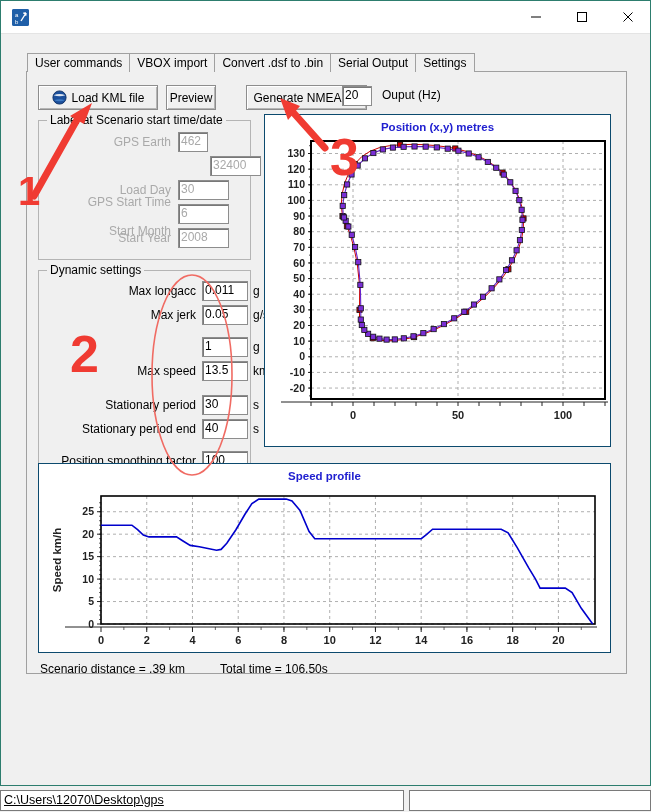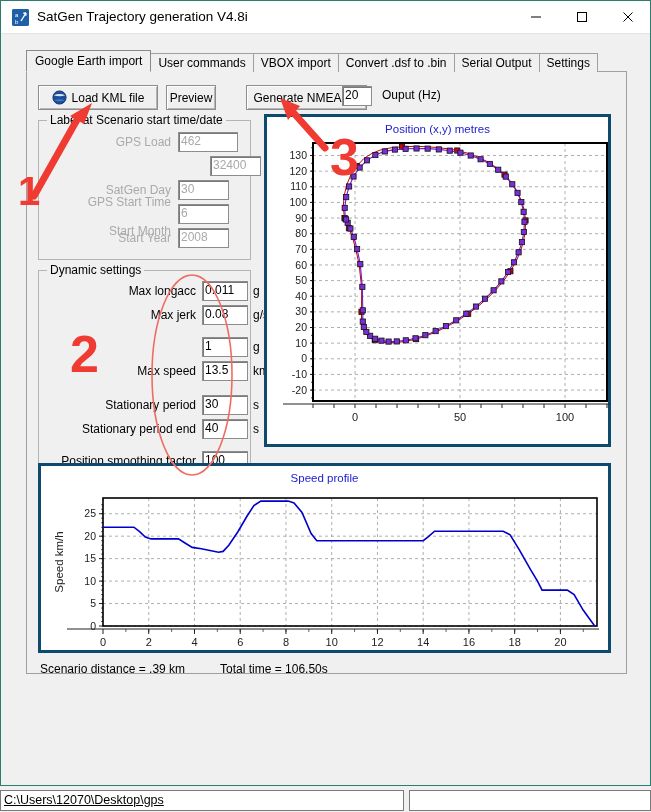--- a/index.html
+++ b/index.html
@@ -140,22 +140,23 @@
     box-sizing:border-box;height:20px;
     font-size:12px;padding:0 2px;line-height:17px;
     overflow:hidden;white-space:nowrap;
   }
   .fbox.disabled{color:#a9a9a9;background:#ffffff;}
 
   
   .chartpanel{
     position:absolute;
     background:#ffffff;
-    border:3px solid #0c4a6e;
-    box-sizing:border-box;
+    border:1px solid #0c4a6e;
+    box-sizing:border-box;
+    font-weight:bold;
   }
   #panel-pos{left:237px;top:42px;width:347px;height:333px;}
   #panel-speed{left:11px;top:391px;width:573px;height:190px;}
   .charttitle{
     position:absolute;width:100%;text-align:center;
     font-size:11.5px;color:#2020d0;top:6px;left:0;
   }
   .chartsvg{position:absolute;left:0;top:0;}
 
   #status-line{
@@ -191,42 +192,40 @@
 
   <div id="titlebar">
     <span id="app-icon">
       <svg width="17" height="17" viewBox="0 0 17 17">
         <rect x="0" y="0" width="17" height="17" rx="2" fill="#1f5fa8"></rect>
         <text x="3" y="7.5" font-size="6" fill="#ffffff" font-family="Liberation Sans, sans-serif">a</text>
         <text x="3" y="14.5" font-size="6" fill="#ffffff" font-family="Liberation Sans, sans-serif">b</text>
         <path d="M9 12 L14 4 M14 4 L11.3 4.3 M14 4 L13.7 6.8" stroke="#ffffff" stroke-width="1.4" fill="none"></path>
       </svg>
     </span>
-    <span id="title-text">SatGen Trajectory generation V4.8i</span>
 
     <div class="wbtn" id="btn-min">
       <svg width="12" height="12" viewBox="0 0 12 12">
         <line x1="1" y1="6" x2="11" y2="6" stroke="#000" stroke-width="1"></line>
       </svg>
     </div>
     <div class="wbtn" id="btn-max">
       <svg width="12" height="12" viewBox="0 0 12 12">
         <rect x="1.5" y="1.5" width="9" height="9" fill="none" stroke="#000" stroke-width="1"></rect>
       </svg>
     </div>
     <div class="wbtn" id="btn-close">
       <svg width="12" height="12" viewBox="0 0 12 12">
         <line x1="1.5" y1="1.5" x2="10.5" y2="10.5" stroke="#000" stroke-width="1"></line>
         <line x1="10.5" y1="1.5" x2="1.5" y2="10.5" stroke="#000" stroke-width="1"></line>
       </svg>
     </div>
   </div>
 
   <div id="tabstrip">
-    <div class="tab active">Google Earth import</div>
     <div class="tab">User commands</div>
     <div class="tab">VBOX import</div>
     <div class="tab">Convert .dsf to .bin</div>
     <div class="tab">Serial Output</div>
     <div class="tab">Settings</div>
   </div>
 
   <div id="tabpanel">
 
     <div class="btn" id="btn-loadkml">
@@ -248,45 +247,45 @@
     <div class="btn" id="btn-gennmea">
       <span>Generate NMEA file</span>
     </div>
 
     <div class="txtbox" id="out-hz">20</div>
     <div id="out-hz-label">Ouput (Hz)</div>
 
     <div class="group" id="grp-scenario">
       <div class="glabel">Label at Scenario start time/date</div>
 
-      <div class="flabel disabled" style="left:2px;top:14px;width:130px;">GPS Load</div>
-      <div class="fbox disabled" style="left:139px;top:11px;width:60px;">462</div>
+      <div class="flabel disabled" style="left:2px;top:14px;width:130px;">GPS Earth</div>
+      <div class="fbox disabled" style="left:139px;top:11px;width:30px;">462</div>
 
       <div class="flabel disabled" style="left:2px;top:38px;width:130px;margin-top:36px;">GPS Start Time</div>
       <div class="fbox disabled" style="left:139px;top:35px;width:51px;margin-left:32px;">32400</div>
 
-      <div class="flabel disabled" style="left:2px;top:62px;width:130px;">SatGen Day</div>
+      <div class="flabel disabled" style="left:2px;top:62px;width:130px;">Load Day</div>
       <div class="fbox disabled" style="left:139px;top:59px;width:51px;">30</div>
 
       <div class="flabel disabled" style="left:2px;top:72px;width:130px;margin-top:31px;">Start Month</div>
       <div class="fbox disabled" style="left:139px;top:83px;width:51px;">6</div>
 
       <div class="flabel disabled" style="left:2px;top:110px;width:130px;">Start Year</div>
       <div class="fbox disabled" style="left:139px;top:107px;width:51px;">2008</div>
     </div>
 
     <div class="group" id="grp-dynamic">
       <div class="glabel">Dynamic settings</div>
 
       <div class="flabel" style="left:2px;top:13px;width:155px;">Max longacc</div>
       <div class="fbox" style="left:163px;top:10px;width:46px;">0.011</div>
       <div class="unit" style="left:214px;top:13px;">g</div>
 
       <div class="flabel" style="left:2px;top:37px;width:155px;">Max jerk</div>
-      <div class="fbox" style="left:163px;top:34px;width:46px;">0.08</div>
+      <div class="fbox" style="left:163px;top:34px;width:46px;">0.05</div>
       <div class="unit" style="left:214px;top:37px;">g/s</div>
 
       <div class="fbox" style="left:163px;top:66px;width:46px;">1</div>
       <div class="unit" style="left:214px;top:69px;">g</div>
 
       <div class="flabel" style="left:2px;top:93px;width:155px;">Max speed</div>
       <div class="fbox" style="left:163px;top:90px;width:46px;">13.5</div>
       <div class="unit" style="left:214px;top:93px;">km/h</div>
 
       <div class="flabel" style="left:2px;top:127px;width:155px;">Stationary period</div>

